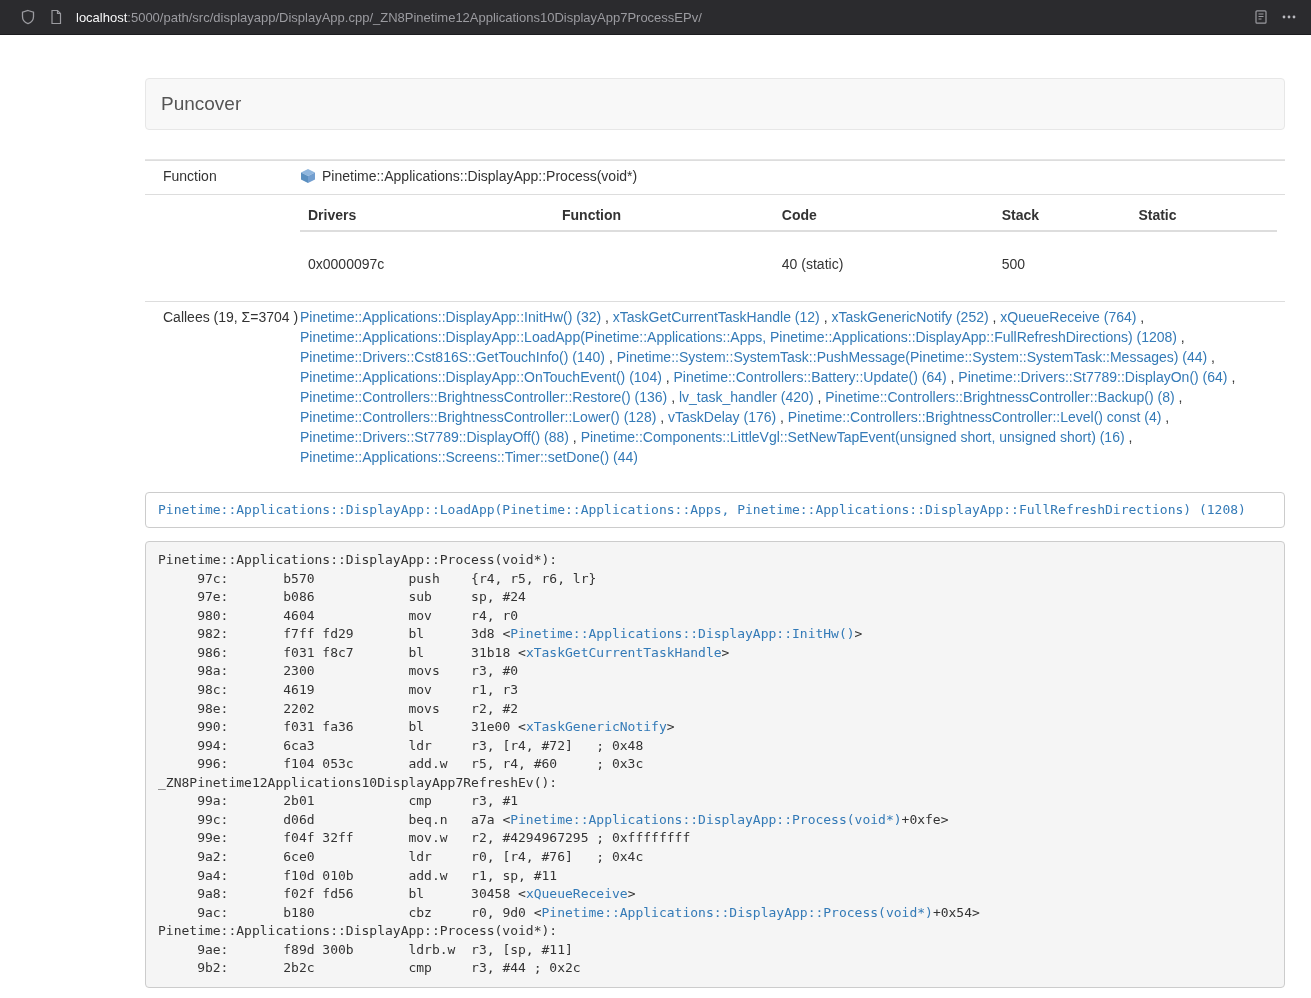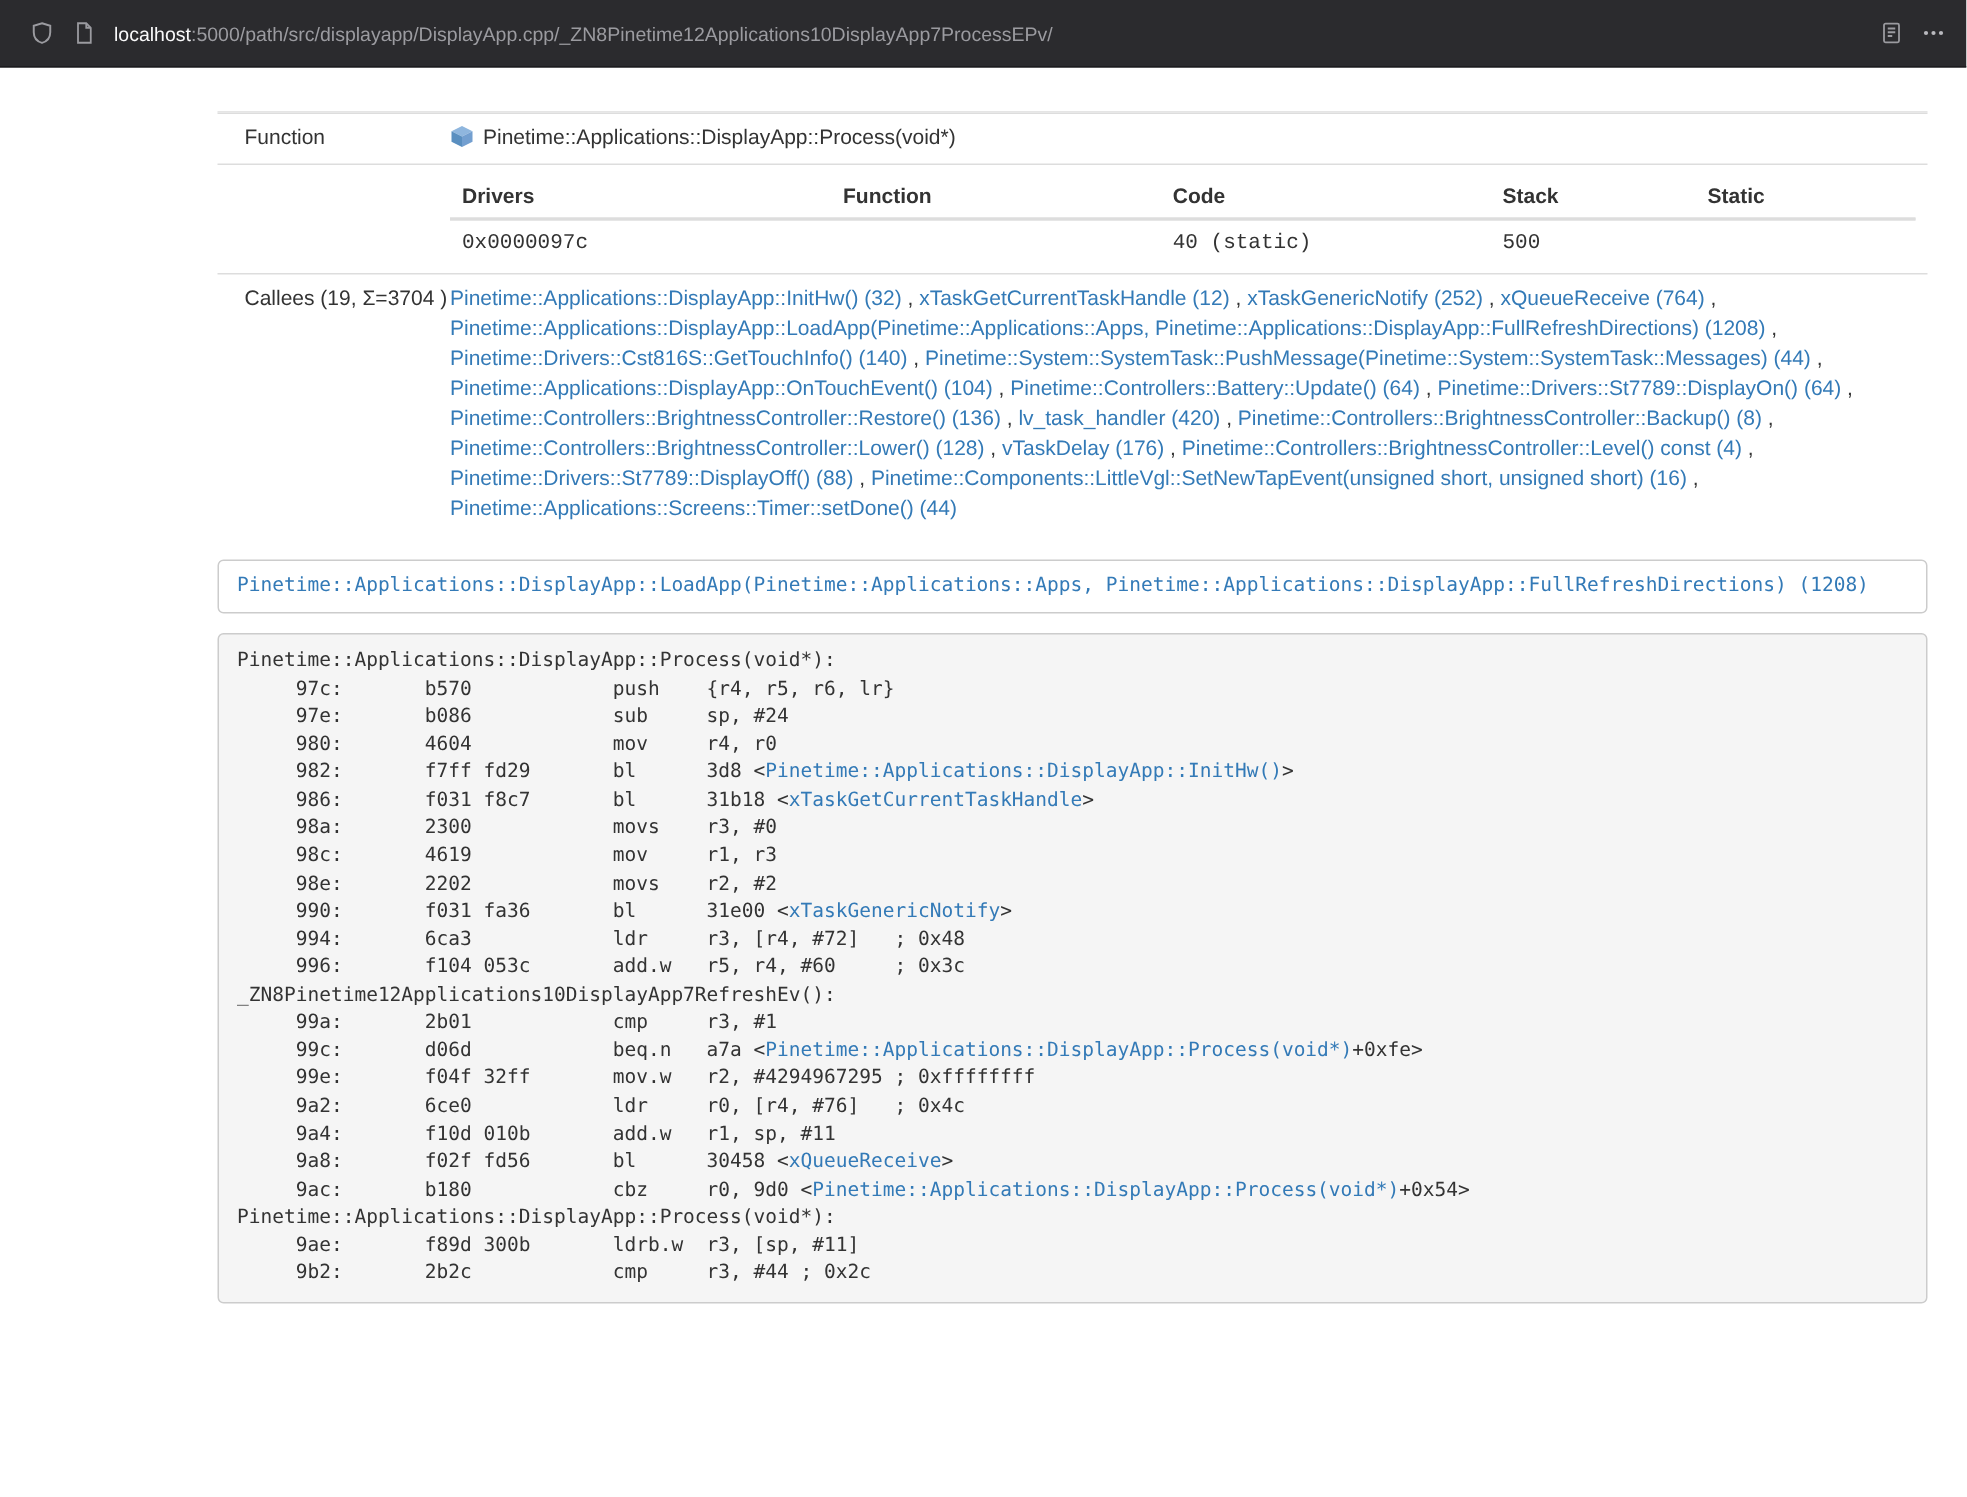--- a/index.html
+++ b/index.html
@@ -6,21 +6,21 @@
   html, body { margin: 0; padding: 0; }
   body {
     width: 1311px; height: 998px; overflow: hidden;
     background: #ffffff; color: #333;
     font-family: "Liberation Sans", "DejaVu Sans", sans-serif;
   }
   a { color: #337ab7; text-decoration: none; cursor: pointer; }
 
   
   .browser-bar {
-    height: 45px; background: #2b2b2e; border-bottom: 1px solid #1c1c1f;
+    height: 35px; background: #2b2b2e; border-bottom: 1px solid #1c1c1f;
     display: flex; align-items: center; padding: 0 8px 0 14px;
   }
   .icon-btn { display: flex; align-items: center; justify-content: center;
     width: 28px; height: 28px; flex: 0 0 auto; border-radius: 2px; }
   .url-text { margin-left: 6px; font-size: 13px; color: #9b9ba0; white-space: nowrap; overflow: hidden; }
   .url-host { color: #f9f9fa; }
   .bar-spacer { flex: 1; }
 
   
   .container { margin-left: 145px; width: 1140px; }
@@ -44,21 +44,21 @@
     border-top: 1px solid #ddd; padding: 5px 8px; line-height: 20px;
     text-align: left; vertical-align: top; font-weight: normal;
   }
   .main-table > tbody > tr > th { padding-left: 18px; font-weight: normal; white-space: nowrap; overflow: visible; }
   td.func-cell { padding-left: 10px; }
   .func-icon { display: inline-block; vertical-align: -3px; margin-right: 6px; }
 
   td.stats-cell { padding: 0 0 0 12px; }
   table.stats-table { width: 100%; border-collapse: collapse; table-layout: fixed; font-size: 14px; }
   .stats-table th { border-bottom: 2px solid #ddd; padding: 5px 8px; line-height: 20px; text-align: left; font-weight: bold; }
-  .stats-table td { padding: 5px 8px; line-height: 20px; font-family: Liberation Mono, monospace; }
+  .stats-table td { padding: 22px 8px; line-height: 20px; }
 
   td.callees-cell { padding-left: 20px; }
 
   .symbol-panel {
     margin-top: 20px; border: 1px solid #ccc; border-radius: 4px;
     padding: 8px 12px; background: #fff;
     font-family: "DejaVu Sans Mono", "Liberation Mono", monospace;
     font-size: 13px; line-height: 18px; white-space: nowrap; overflow: hidden;
   }
 
@@ -100,20 +100,23 @@
     <svg width="16" height="16" viewBox="0 0 16 16">
       <circle cx="3" cy="8" r="1.4" fill="#b9b9be"></circle>
       <circle cx="8" cy="8" r="1.4" fill="#b9b9be"></circle>
       <circle cx="13" cy="8" r="1.4" fill="#b9b9be"></circle>
     </svg>
   </span>
 </div>
 
 <div class="container">
 
+  <nav class="navbar">
+    <a href="#" class="brand">Puncover</a>
+  </nav>
 
   <hr class="divider">
 
 
   <table class="main-table">
     <colgroup>
         <col style="width:147px">
         <col>
       </colgroup>
     <tbody>

